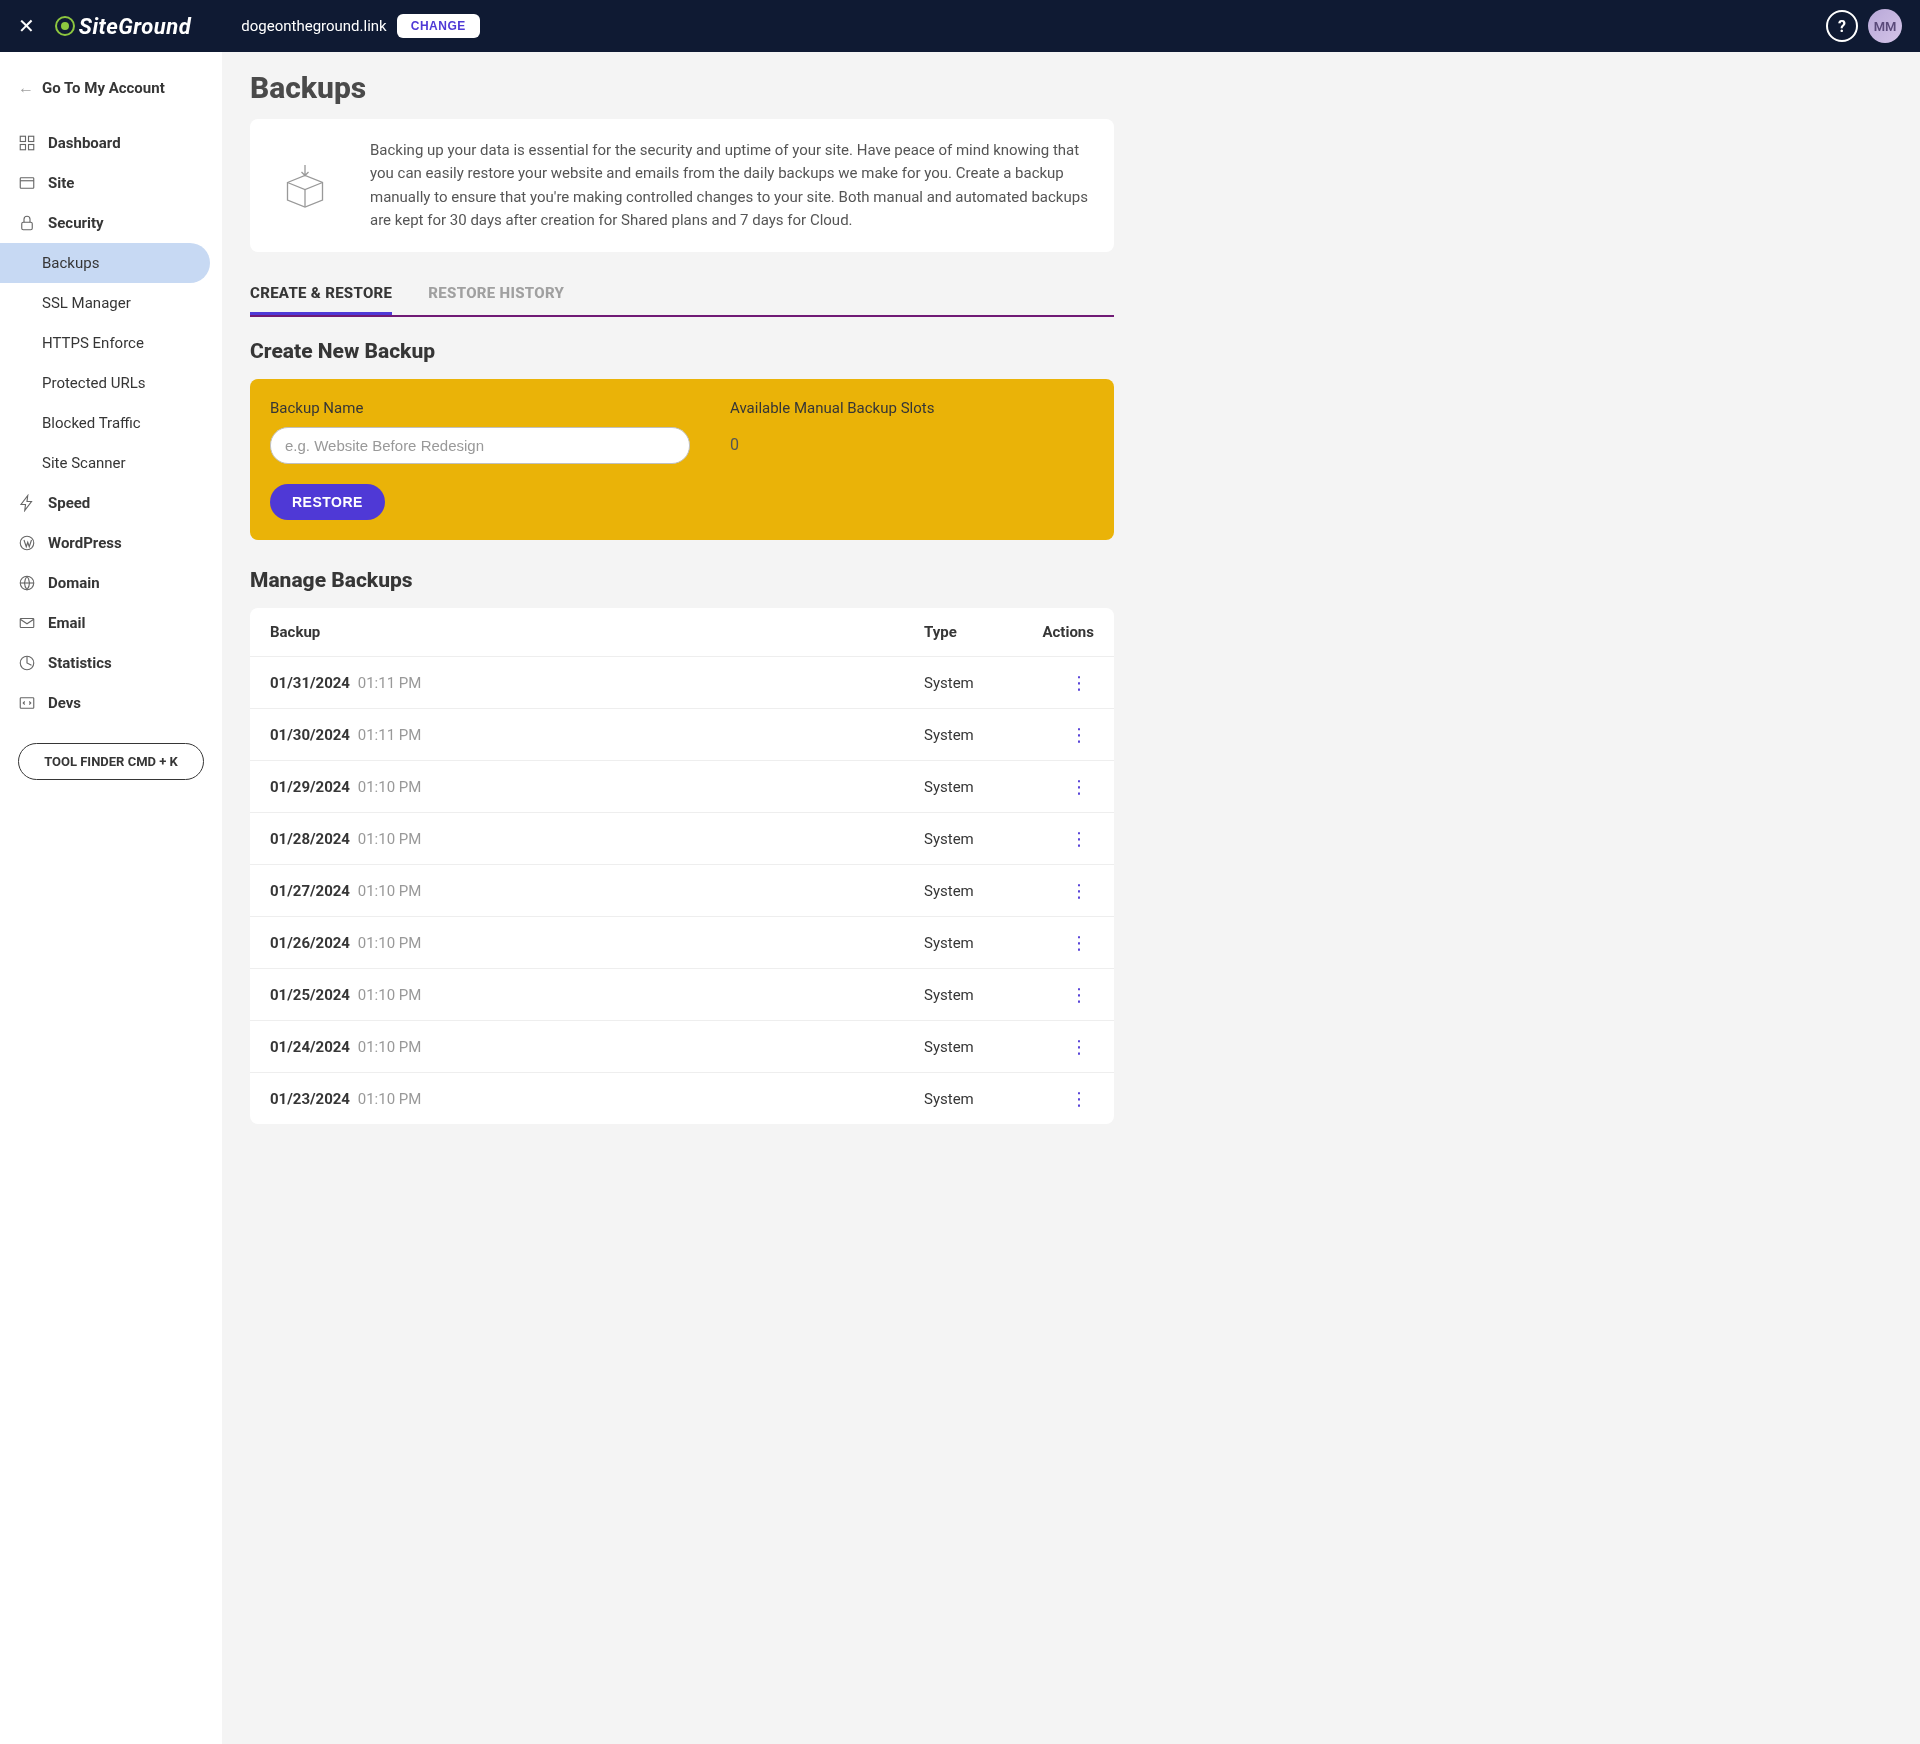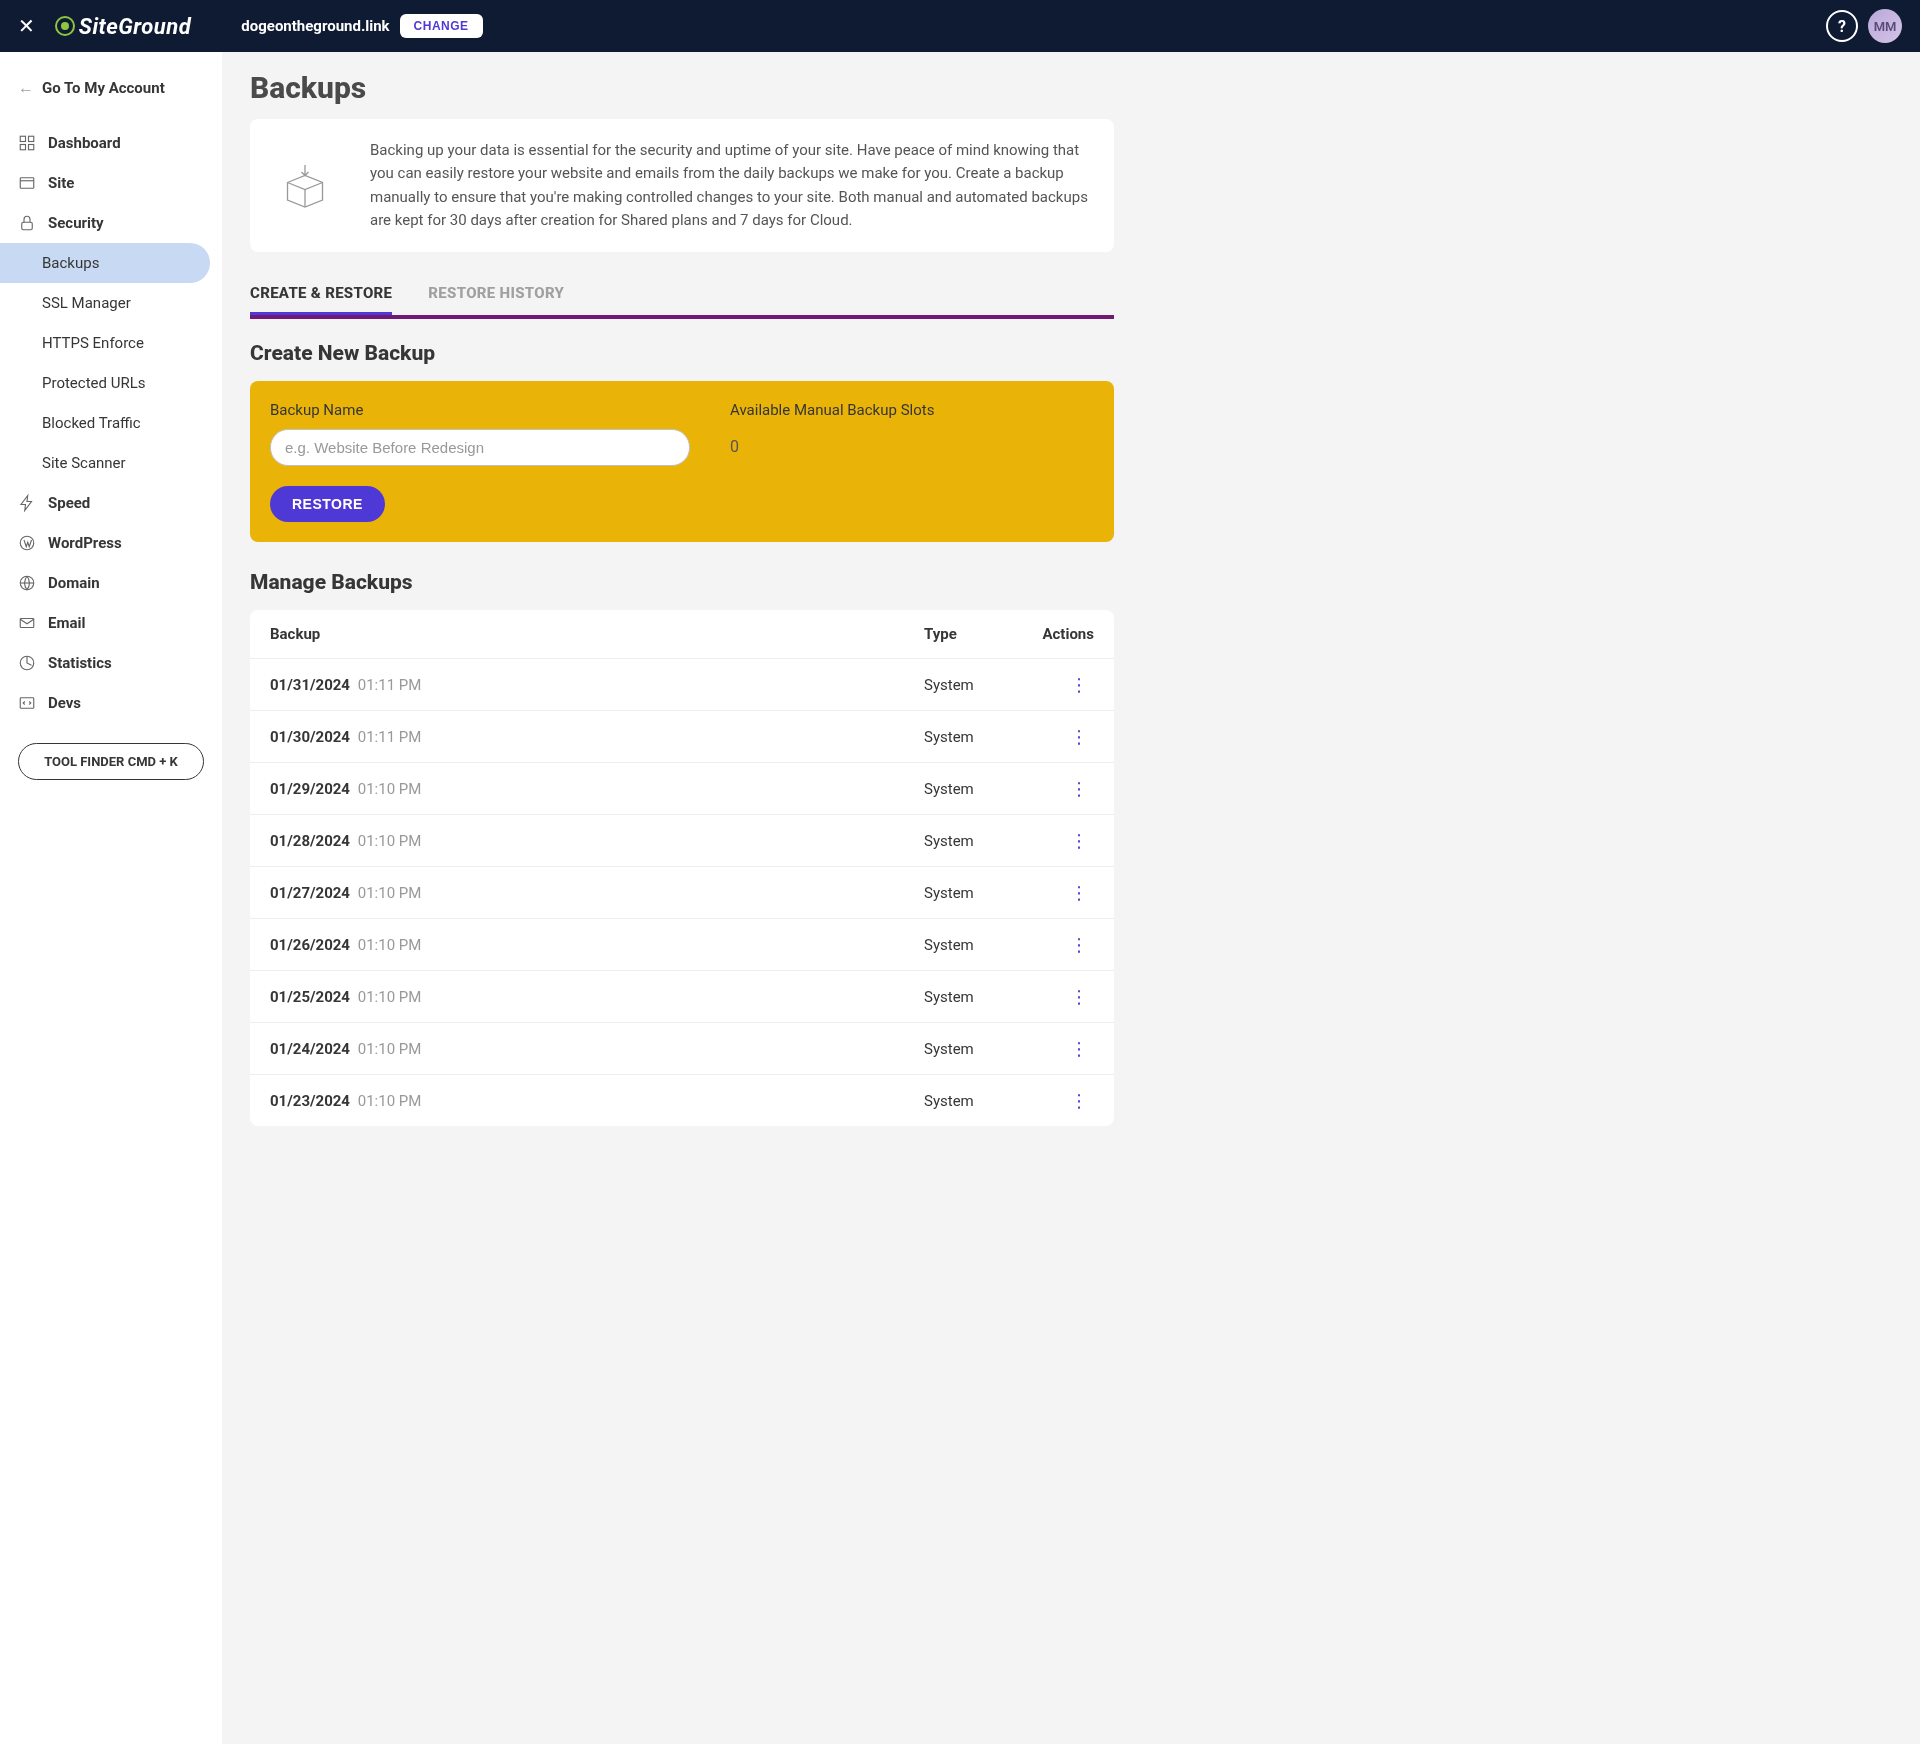--- a/index.html
+++ b/index.html
@@ -3,21 +3,21 @@
 <meta charset="utf-8">
 <style>
 * { margin: 0; padding: 0; box-sizing: border-box; }
 body { font-family: -apple-system, BlinkMacSystemFont, 'Segoe UI', Roboto, sans-serif; background: #f4f4f4; color: #363636; }
 
 .header { background: #0f1a33; height: 52px; display: flex; align-items: center; padding: 0 18px; }
 .close-btn { color: #fff; font-size: 20px; cursor: pointer; margin-right: 20px; }
 .logo { color: #fff; font-size: 22px; font-weight: 700; font-style: italic; letter-spacing: 0.5px; margin-right: 50px; display: flex; align-items: center; }
 .logo-icon { display: inline-block; width: 20px; height: 20px; border: 2px solid #8dc63f; border-radius: 50%; margin-right: 4px; position: relative; }
 .logo-icon::after { content: ''; position: absolute; width: 8px; height: 8px; background: #8dc63f; border-radius: 50%; top: 50%; left: 50%; transform: translate(-50%, -50%); }
-.domain-text { color: #fff; font-size: 15px; margin-right: 10px; font-weight: bold; }
+.domain-text { color: #fff; font-size: 15px; margin-right: 10px; }
 .change-btn { background: #fff; color: #4f39d6; border: none; padding: 5px 14px; border-radius: 6px; font-weight: 700; font-size: 12px; cursor: pointer; letter-spacing: 0.5px; }
 .header-right { margin-left: auto; display: flex; align-items: center; gap: 10px; }
 .help-btn { width: 32px; height: 32px; border: 2px solid #fff; border-radius: 50%; color: #fff; display: flex; align-items: center; justify-content: center; font-size: 16px; font-weight: 700; cursor: pointer; }
 .avatar { width: 34px; height: 34px; border-radius: 50%; background: linear-gradient(135deg, #b8a8d8, #d4c4e8); color: #5a4a7a; display: flex; align-items: center; justify-content: center; font-size: 13px; font-weight: 600; cursor: pointer; }
 
 .layout { display: flex; }
 .sidebar { width: 222px; background: #fff; min-height: calc(100vh - 52px); padding-top: 18px; }
 .back-link { display: flex; align-items: center; padding: 8px 18px; font-weight: 700; font-size: 15px; cursor: pointer; color: #363636; }
 .back-arrow { color: #a0a0a0; margin-right: 8px; font-size: 16px; }
 .nav-section { margin-top: 18px; }
@@ -26,21 +26,21 @@
 .nav-subitem { padding: 11px 18px 11px 42px; font-size: 15px; cursor: pointer; color: #363636; }
 .nav-subitem.active { background: #c7d9f3; border-radius: 0 22px 22px 0; margin-right: 12px; }
 .tool-finder { margin: 20px 18px; border: 1.5px solid #363636; border-radius: 22px; padding: 10px 16px; text-align: center; font-weight: 700; font-size: 13px; cursor: pointer; }
 
 .main { flex: 1; padding: 18px 28px; max-width: 920px; }
 .page-title { font-size: 30px; font-weight: 800; color: #4a4a4a; margin-bottom: 14px; }
 .info-card { background: #fff; border-radius: 8px; padding: 20px; display: flex; gap: 30px; margin-bottom: 22px; }
 .info-icon { flex-shrink: 0; width: 70px; display: flex; align-items: center; justify-content: center; }
 .info-text { color: #555; font-size: 15px; line-height: 1.55; }
 
-.tabs { display: flex; border-bottom: 4px solid #701a75; margin-bottom: 22px; }
+.tabs { display: flex; border-bottom: 2px solid #701a75; margin-bottom: 22px; }
 .tab { padding: 10px 0; margin-right: 36px; font-weight: 800; font-size: 15px; color: #a0a0a0; cursor: pointer; letter-spacing: 0.3px; }
 .tab.active { color: #363636; border-bottom: 3px solid #4f39d6; }
 
 .section-title { font-size: 21px; font-weight: 800; color: #363636; margin-bottom: 16px; }
 .create-card { background: #eab308; border-radius: 8px; padding: 20px; margin-bottom: 28px; display: flex; flex-wrap: wrap; gap: 20px 40px; }
 .form-group { display: flex; flex-direction: column; }
 .form-label { font-size: 15px; color: #363636; margin-bottom: 10px; }
 .form-input { width: 420px; padding: 9px 14px; border: 1.5px solid #c0c0c0; border-radius: 18px; font-size: 15px; color: #363636; }
 .form-input::placeholder { color: #999; }
 .slots-value { font-size: 16px; color: #555; padding-top: 8px; }

